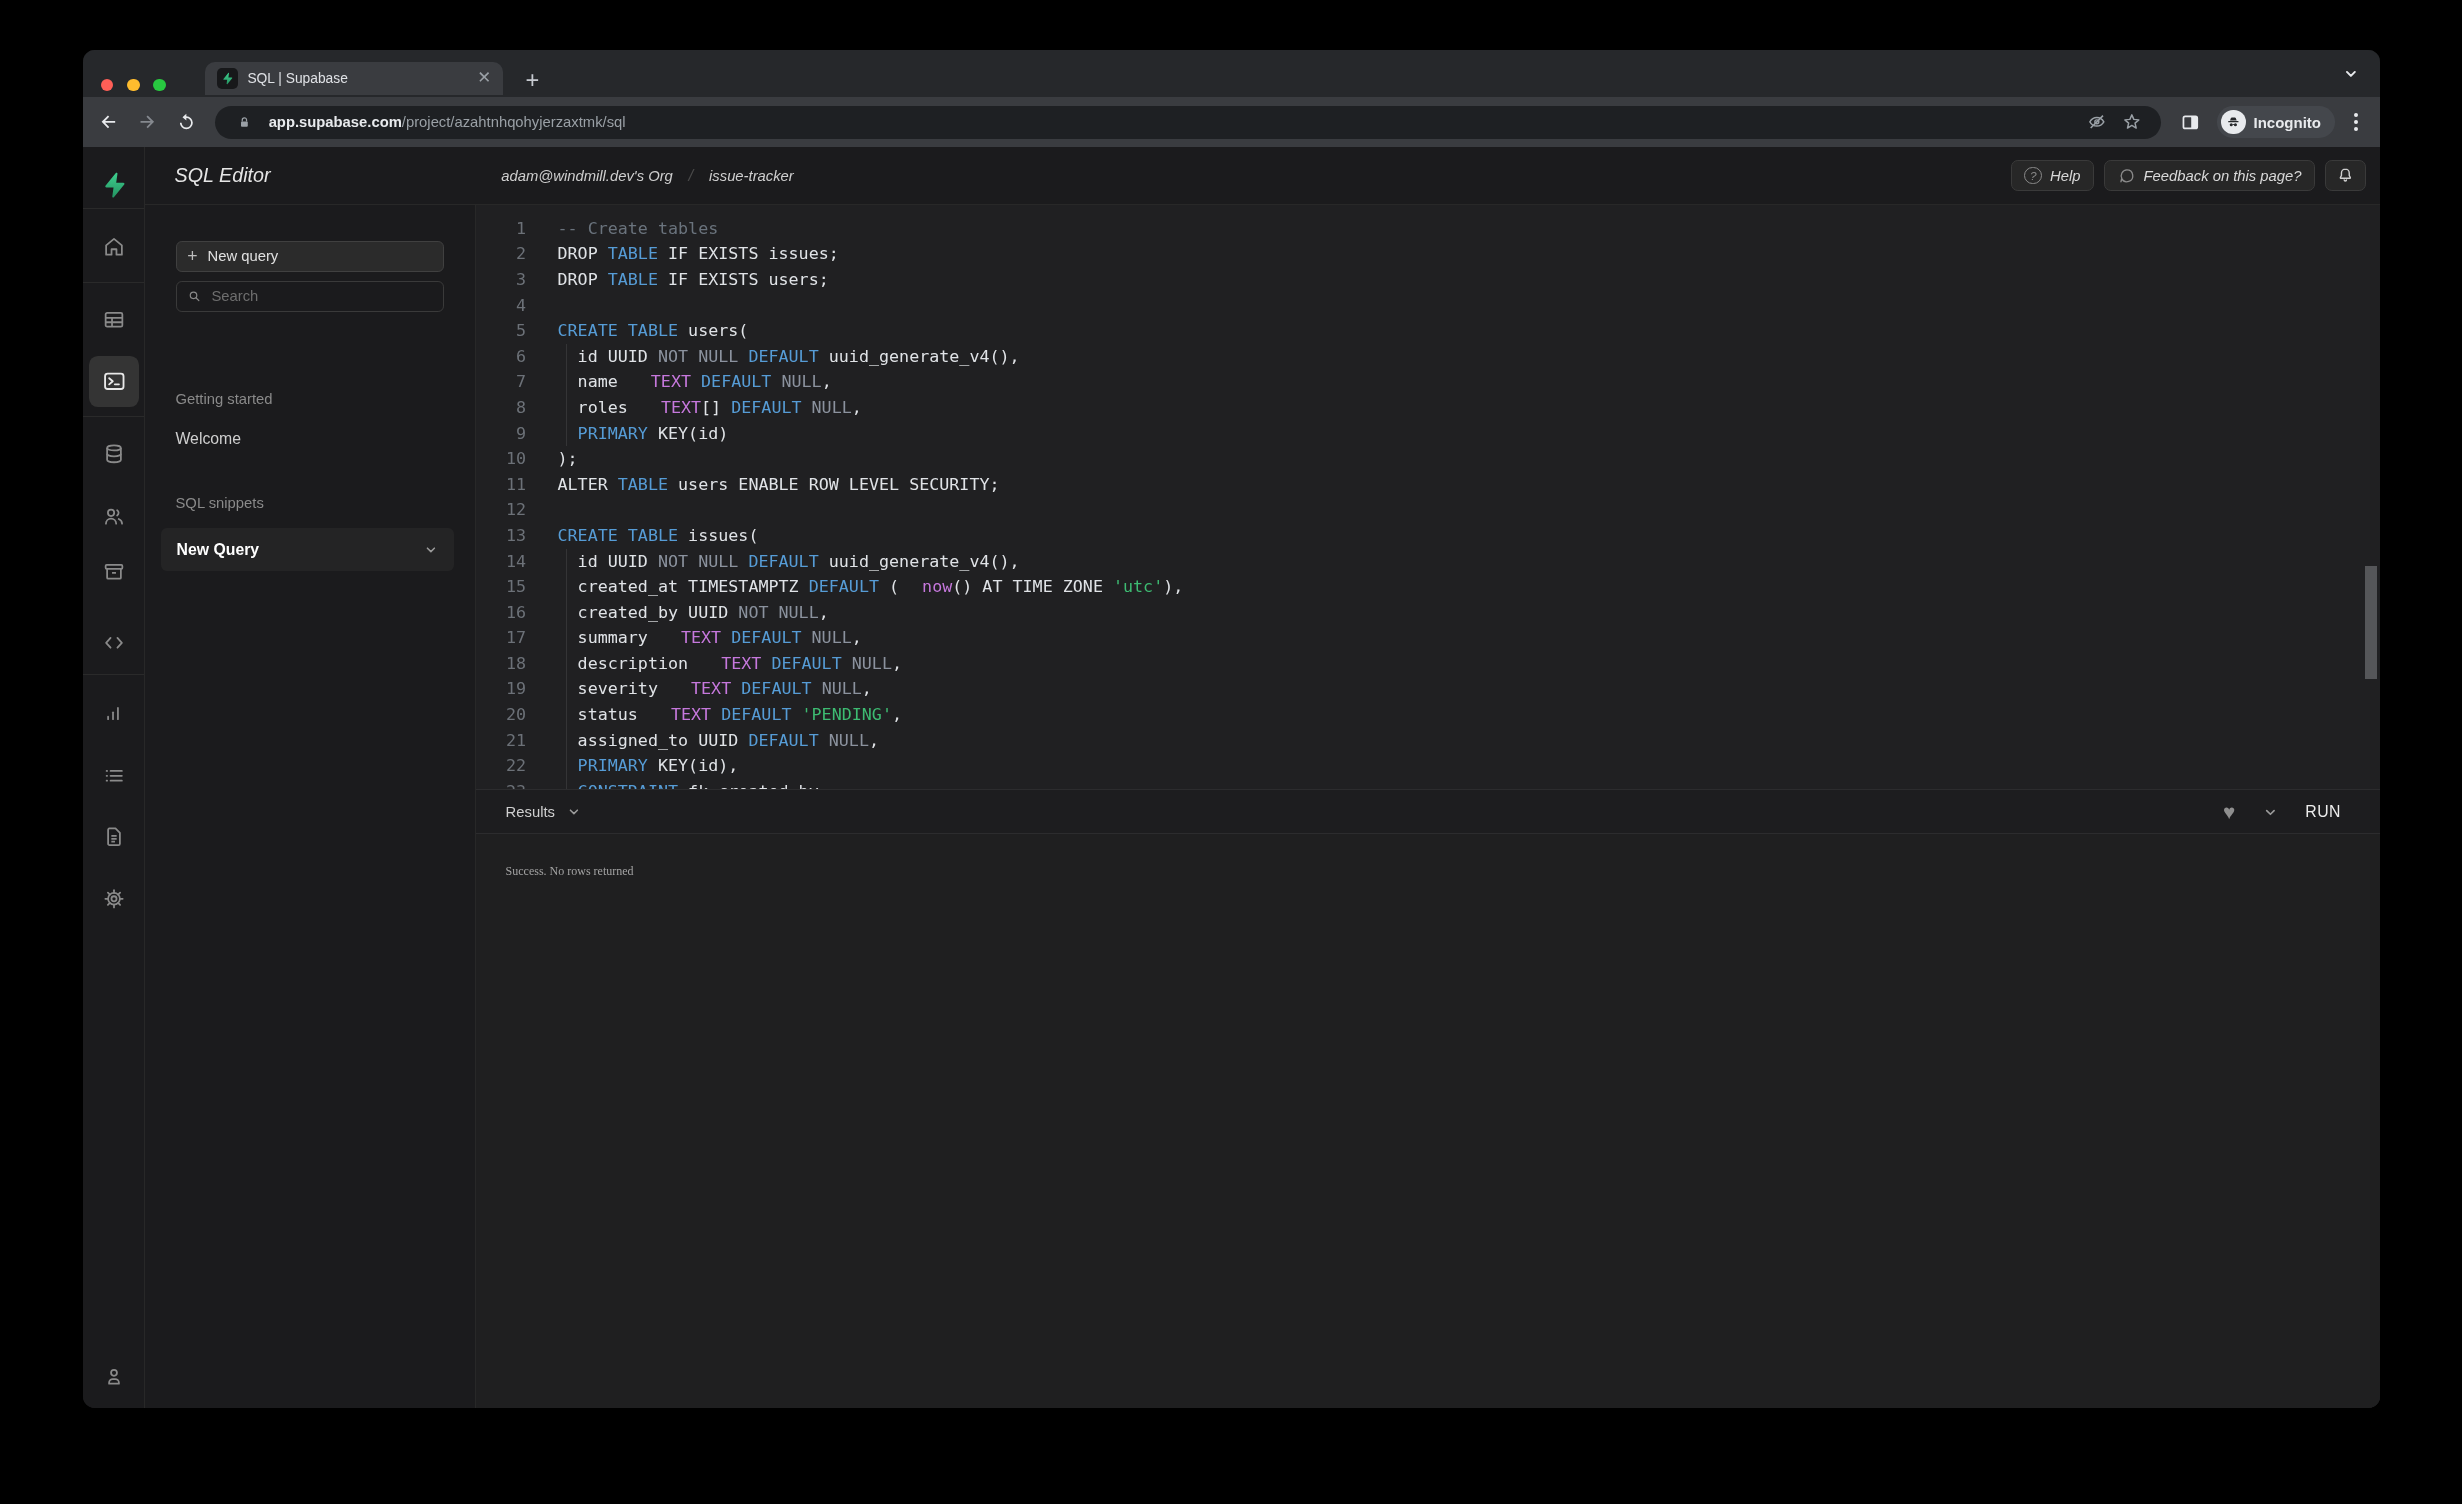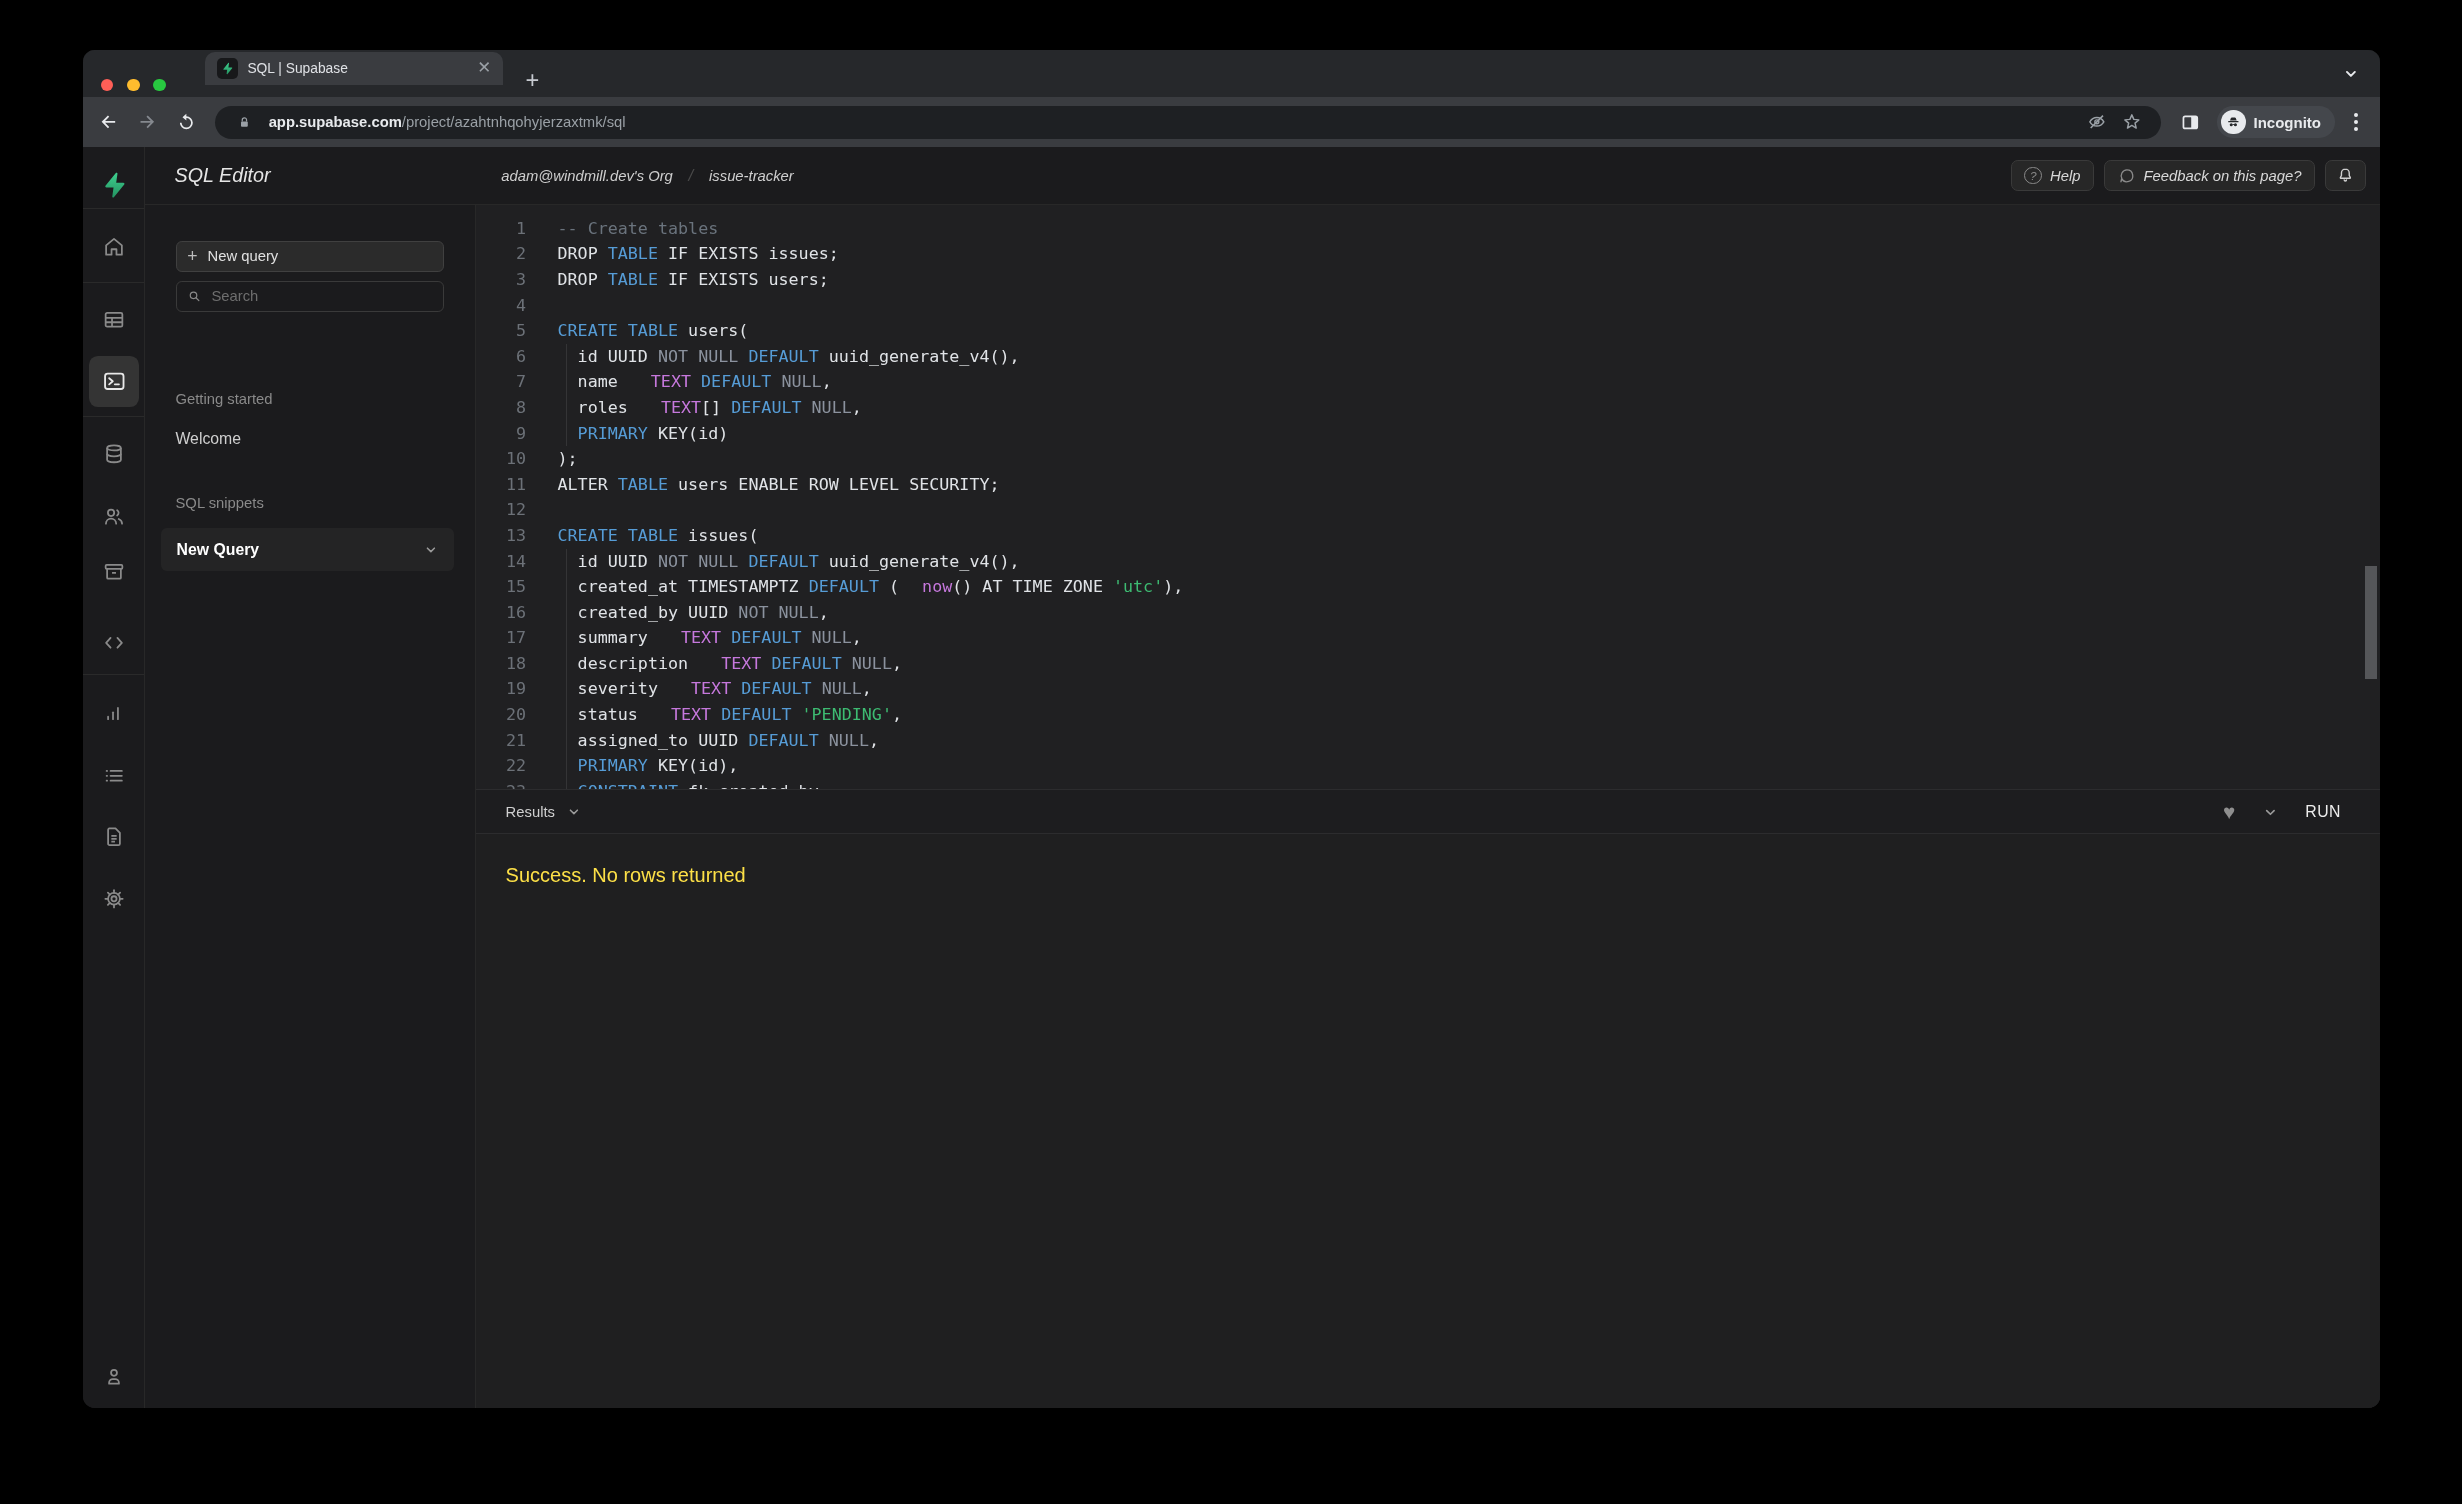--- a/index.html
+++ b/index.html
@@ -7,21 +7,21 @@
               font-family:"Liberation Sans", sans-serif; }
   #window { position:absolute; left:83px; top:50px; width:2297px; height:1358px;
             border-radius:11.8px; overflow:hidden; background:#1f1f20;
             box-shadow:0 23.6px 69px rgba(0,0,0,.65); display:flex; flex-direction:column; }
 
   
   .tabstrip { height:47px; background:#26282b; position:relative; flex:none; }
   .tl { position:absolute; top:28.6px; width:12.8px; height:12.8px; border-radius:50%; }
   .tl.red{ left:17.7px; background:#ff5f57; } .tl.yellow{ left:44px; background:#febc2e; }
   .tl.green{ left:70px; background:#28c840; }
-  .tab { position:absolute; left:122px; top:2px; width:298px; height:33px;
+  .tab { position:absolute; left:122px; top:12px; width:298px; height:33px;
          background:#3a3c40; border-radius:9.9px 9.9px 0 0; display:flex; align-items:center;
          padding:0 11.8px; gap:8.9px; }
   .favicon { width:21.7px; height:21.7px; border-radius:4.9px; background:#17181a;
              display:flex; align-items:center; justify-content:center; flex:none; }
   .tabtitle { color:#dfe1e5; font-size:13.8px; flex:1; white-space:nowrap; overflow:hidden; }
   .tabclose { color:#9aa0a6; font-size:16.7px; line-height:1; cursor:default; }
   .newtab { position:absolute; left:433px; top:13.8px; width:33px; height:33px; color:#c7cbd1;
             font-size:23.6px; font-weight:300; display:flex; align-items:center; justify-content:center; }
   .tablist-chev { position:absolute; right:21.7px; top:15.8px; color:#e8eaed; }
 
@@ -101,22 +101,22 @@
 
   .resultsbar { height:45px; flex:none; border-top:1px solid #2c2c2e; border-bottom:1px solid #2c2c2e;
                 display:flex; align-items:center; padding:0 39px 0 29.6px; background:#1d1d1f; }
   .rleft { display:flex; align-items:center; gap:11.8px; color:#d0d0d0; font-size:14.8px; }
   .rleft .chev, .rright .chev { color:#9a9a9a; }
   .rspacer { flex:1; }
   .rright { display:flex; align-items:center; gap:27.6px; }
   .heart { color:#8f8f8f; font-size:20.7px; line-height:1; }
   .runbtn { color:#ececec; font-size:15.8px; letter-spacing:0.5px; }
   .resultspane { flex:1; background:#1f1f20; }
-  .successmsg { padding:29.6px 0 0 29.6px; color:#fde047; font-size:20px;
-                font-family:Liberation Sans, sans-serif; }
+  .successmsg { padding:29.6px 0 0 29.6px; color:#a3a3a3; font-size:12px;
+                font-family:Liberation Serif, serif; }
 
   .scrollthumb { position:absolute; right:3px; top:516px; width:11.8px; height:113px;
                  background:#555659; }
   svg { display:block; }
 </style>
 </head>
 <body>
 
 <div id="window">
 

